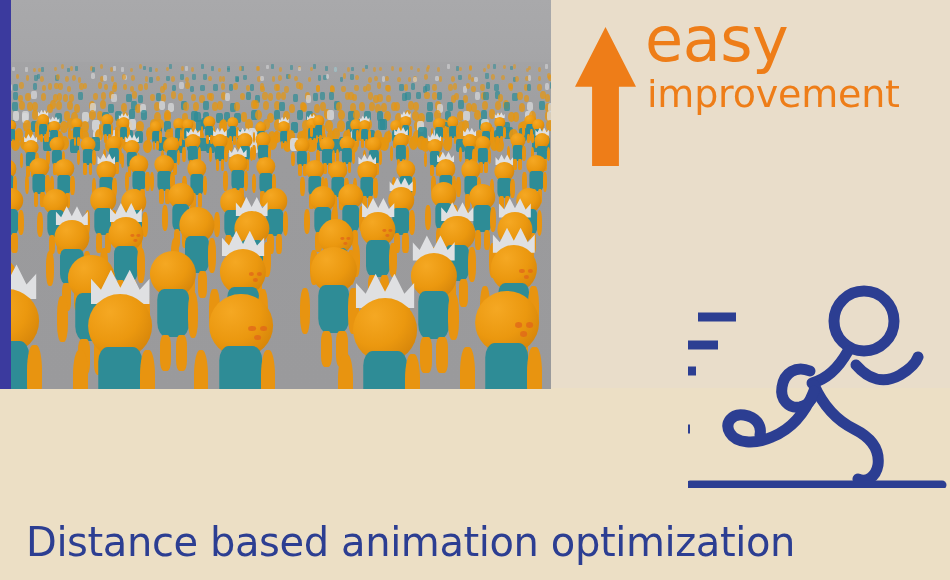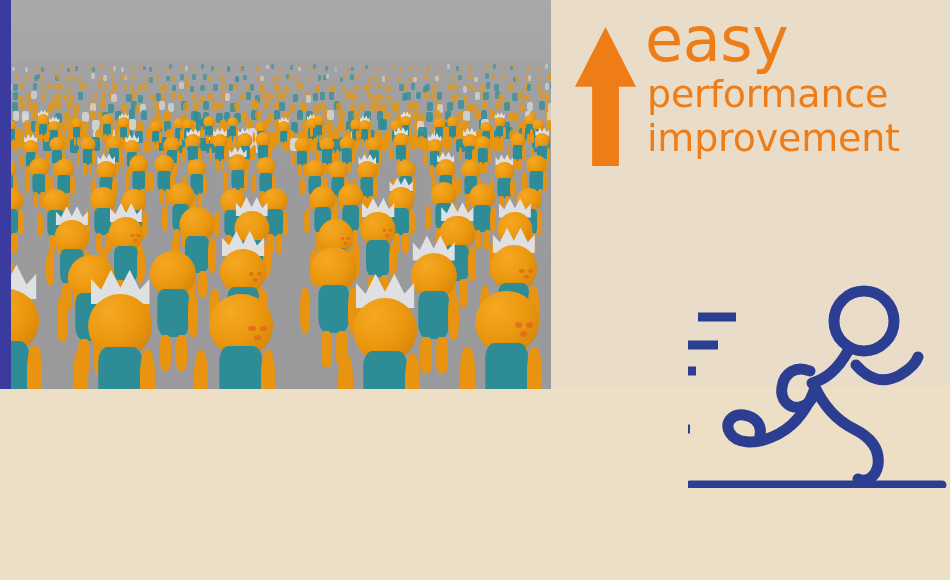--- a/index.html
+++ b/index.html
@@ -1616,21 +1616,20 @@
         </div>
       </div>
 
     <div class="hero-stripe"></div>
   </div>
 
   <div class="arrow"></div>
 
   <div class="claim">
     <div class="claim-easy">easy</div>
-    <div class="claim-perf">performance</div>
     <div class="claim-impr">improvement</div>
   </div>
 
   <div class="runner">
     <svg width="262" height="205" viewBox="0 0 262 205" fill="none" xmlns="http://www.w3.org/2000/svg">
       <g stroke="#2C3E92" stroke-width="11" stroke-linecap="round" stroke-linejoin="round" fill="none">
 
         <circle cx="176" cy="38" r="30"></circle>
 
         <path d="M160 68 C150 86, 139 96, 124 100"></path>
@@ -1648,14 +1647,15 @@
         <line x1="-26" y1="62" x2="30" y2="62"></line>
         <line x1="-60" y1="88" x2="8" y2="88"></line>
         <line x1="-50" y1="146" x2="2" y2="146"></line>
         <line x1="-70" y1="190" x2="-20" y2="190"></line>
       </g>
       <line x1="2" y1="202" x2="254" y2="202" stroke="#2C3E92" stroke-width="9" stroke-linecap="round"></line>
     </svg>
   </div>
 
 
+  <div class="tagline">Distance based animation optimization</div>
 
 </div>
 
 </body></html>

